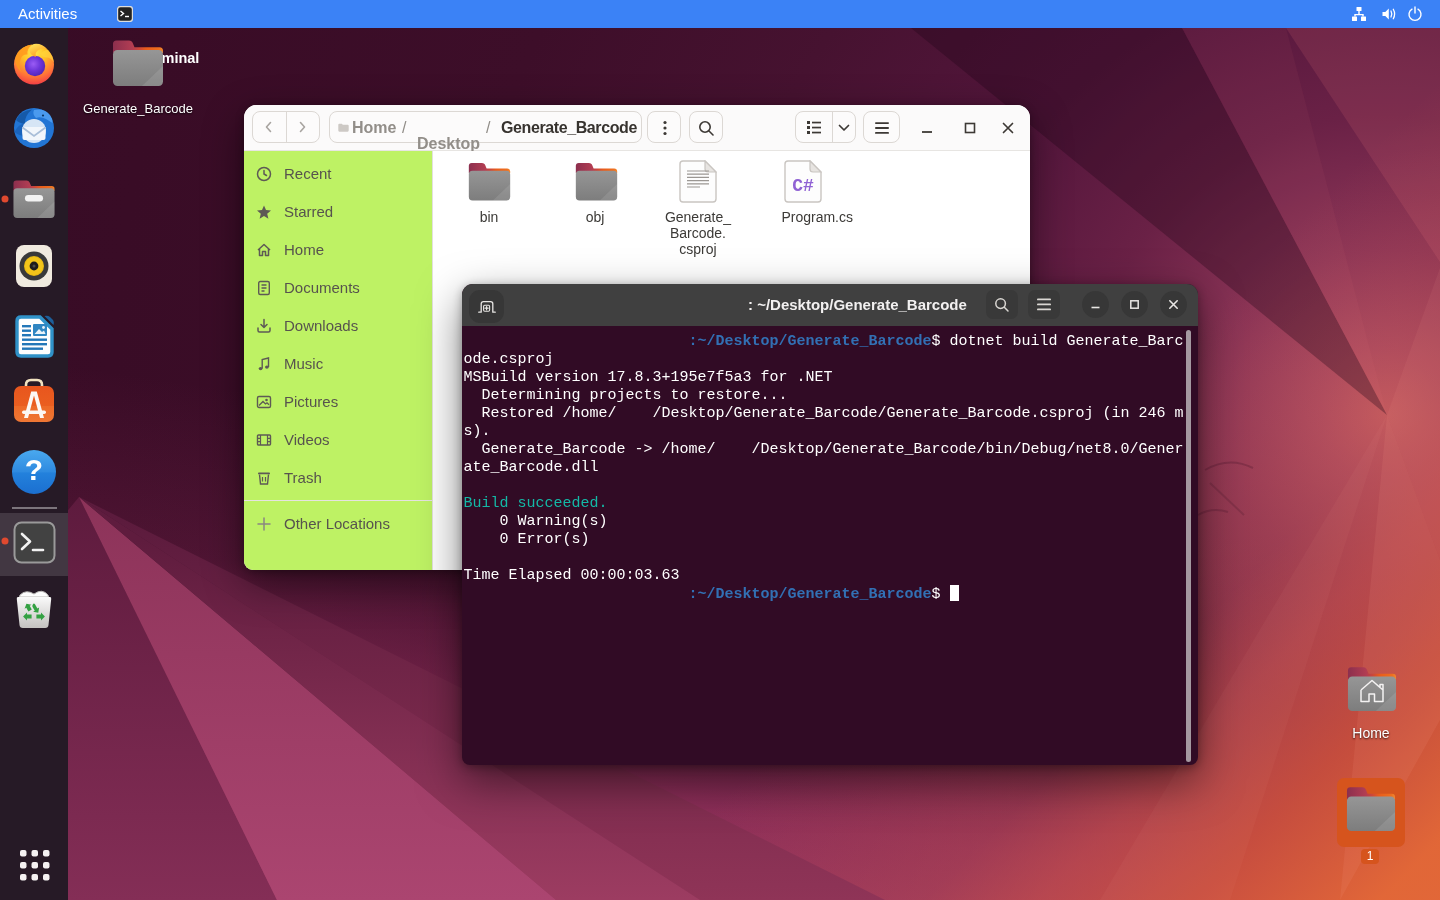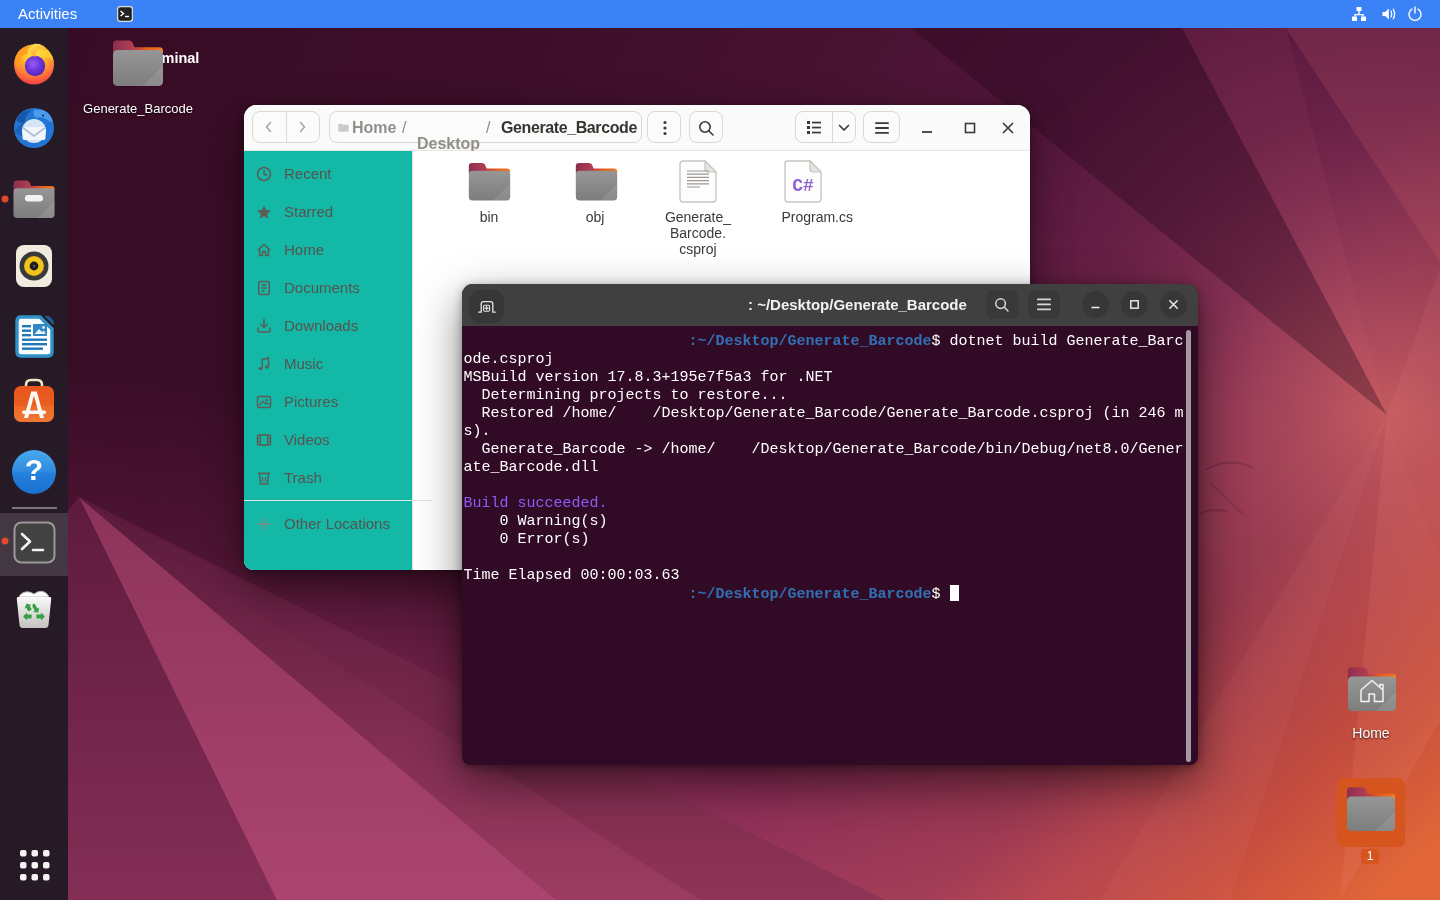--- a/index.html
+++ b/index.html
@@ -1,20 +1,20 @@
 <!DOCTYPE html>
 <html><head>
 <meta charset="utf-8">
 <style>
   html,body{margin:0;padding:0;}
   body{width:1440px;height:900px;overflow:hidden;font-family:"Liberation Sans",sans-serif;}
   #screen{position:relative;width:1440px;height:900px;overflow:hidden;background:#42102a;}
   .abs{position:absolute;}
   .tb{color:#3270b4;font-weight:bold;}
-  .tg{color:#8b5cf6;margin-top:34px;}
+  .tg{color:#14b8a6;margin-top:34px;}
 </style>
 </head>
 <body>
 <div id="screen">
 
 <svg class="abs" style="left:0;top:0" width="1440" height="900" viewBox="0 0 1440 900">
   <defs>
     <radialGradient id="rg" gradientUnits="userSpaceOnUse" cx="1387" cy="415" r="1500">
       <stop offset="0" stop-color="#c25c66"></stop>
       <stop offset="0.045" stop-color="#aa4a62"></stop>
@@ -360,21 +360,21 @@
   <svg class="abs" style="left:676px;top:16px" width="14" height="14" viewBox="0 0 14 14">
         <line x1="2" y1="11" x2="12" y2="11" stroke="#3d3935" stroke-width="1.8"></line>
       </svg>
   <svg class="abs" style="left:719px;top:16px" width="14" height="14" viewBox="0 0 14 14">
         <rect x="2.5" y="2.5" width="9" height="9" stroke="#3d3935" stroke-width="1.6" fill="none"></rect>
       </svg>
   <svg class="abs" style="left:757px;top:16px" width="14" height="14" viewBox="0 0 14 14">
         <path d="M2.5 2.5 L11.5 11.5 M11.5 2.5 L2.5 11.5" stroke="#3d3935" stroke-width="1.7" stroke-linecap="round"></path>
       </svg>
 
-  <div class="abs" style="left:0;top:46px;width:169px;height:419px;background:#14b8a6;border-right:1px solid #e2e0dd;border-radius:0 0 0 9px;box-sizing:border-box;font-size:15px;color:#57534e;" id="sidebar">
+  <div class="abs" style="left:0;top:46px;width:189px;height:419px;background:#bef264;border-right:1px solid #e2e0dd;border-radius:0 0 0 9px;box-sizing:border-box;font-size:15px;color:#57534e;" id="sidebar">
     <svg class="abs" style="left:12px;top:15px" width="16" height="16" viewBox="0 0 16 16">
           <circle cx="8" cy="8" r="6.5" stroke="#5e5a55" stroke-width="1.5" fill="none"></circle>
           <path d="M8 4.5 V8 L10.5 9.5" stroke="#5e5a55" stroke-width="1.5" fill="none" stroke-linecap="round"></path>
         </svg>
     <div class="abs" style="left:40px;top:14px;">Recent</div>
     <svg class="abs" style="left:12px;top:53px" width="16" height="16" viewBox="0 0 16 16">
           <path d="M8 1.5 L10 6 L15 6.5 L11.2 9.8 L12.4 14.7 L8 12 L3.6 14.7 L4.8 9.8 L1 6.5 L6 6 Z" fill="#5e5a55"></path>
         </svg>
     <div class="abs" style="left:40px;top:52px;">Starred</div>
     <svg class="abs" style="left:12px;top:91px" width="16" height="16" viewBox="0 0 16 16">

